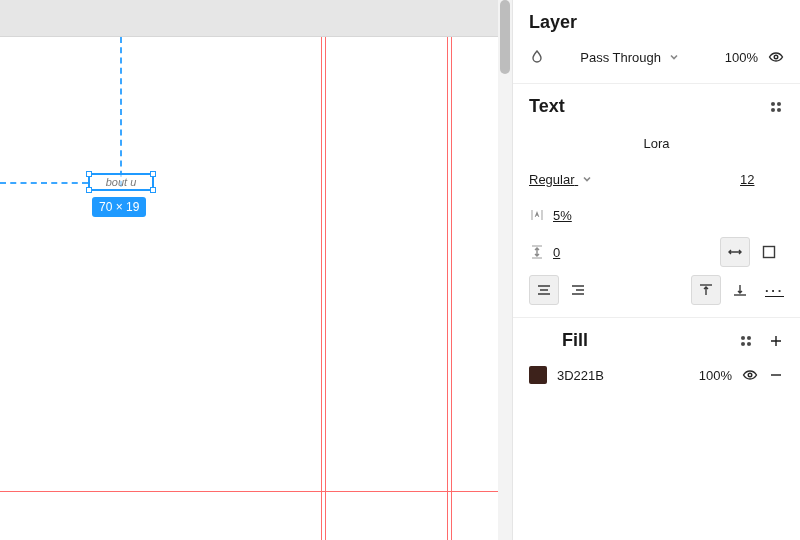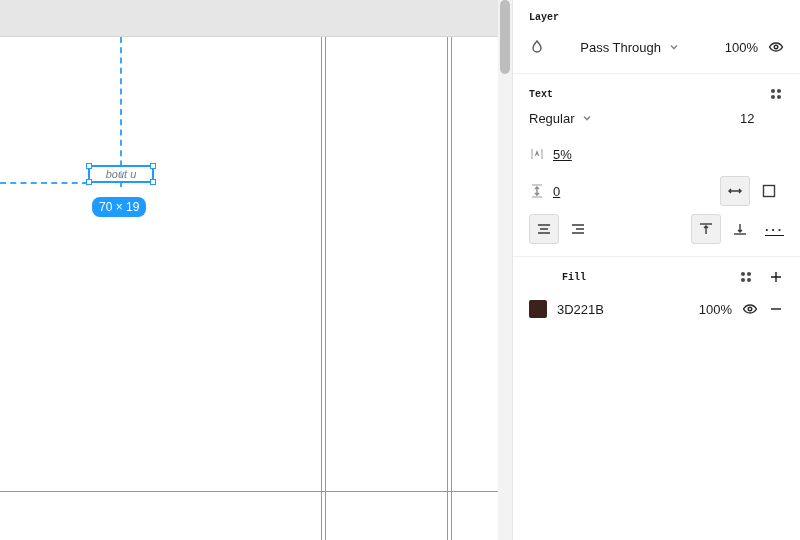--- a/index.html
+++ b/index.html
@@ -7,29 +7,29 @@
   .root { display: flex; width: 800px; height: 540px; }
   .canvas-area { position: relative; width: 512px; height: 540px; background: #fff; }
   .top-strip { position: absolute; top:0; left:0; right:0; height:36px; background:#e6e6e6; }
   .canvas-edges { position:absolute; top:36px; left:0; bottom:0; right:0; background:#fff; border-top:1px solid #d7d7d7; border-right:1px solid #d7d7d7; }
   .vguide { position:absolute; top:0; bottom:0; width:1px; background:#ff6a6a; }
   .hguide { position:absolute; left:0; right:0; height:1px; background:#ff6a6a; }
   .smartv { position:absolute; top:0; width:0; border-left:2px dashed #3ca7ff; }
   .smarth { position:absolute; left:0; height:0; border-top:2px dashed #3ca7ff; }
   .sel { position:absolute; border:2px solid #1f9aff; background:rgba(255,255,255,.6); font: italic 11px/1 Georgia, serif; color:#7a7a7a; display:flex; align-items:center; justify-content:center; }
   .handle { position:absolute; width:6px; height:6px; background:#fff; border:1.5px solid #1f9aff; }
-  .dim-badge { position:absolute; background:#1f9aff; color:#fff; font-size:12px; font-weight:500; padding:3px 7px; border-radius:8px; white-space:nowrap; }
+  .dim-badge { position:absolute; background:#1f9aff; color:#fff; font-size:12px; font-weight:500; padding:3px 7px; border-radius:3px; white-space:nowrap; }
   .scrollbar { position:absolute; top:0; right:0; width:14px; height:540px; background:#f3f3f3; }
   .scrollthumb { position:absolute; top:0; left:2px; width:10px; height:74px; background:#bdbdbd; border-radius:5px; }
 
   .panel { width:288px; height:540px; background:#fff; border-left:1px solid #e5e5e5; font-size:13px; color:#1a1a1a; overflow:hidden; }
   .section { padding:12px 16px; border-bottom:1px solid #eeeeee; }
   .row { display:flex; align-items:center; gap:10px; min-height:28px; }
   .row + .row { margin-top:8px;text-decoration:underline; }
-  .sec-title { font-weight:700; font-size:10px;font-family:Liberation Mono, monospace; }
+  .sec-title { font-weight:700; font-size:18px; }
   .head-row { display:flex; align-items:center; justify-content:space-between; }
   .checkbox { width:18px; height:18px; border:1.5px solid #4a4a4a; border-radius:3px; flex:none; }
   .ic { width:16px; height:16px; display:inline-flex; align-items:center; justify-content:center; flex:none; }
   .ic svg { width:16px; height:16px; stroke:#5a5a5a; stroke-width:1.4; fill:none; }
   .ic.dark svg { stroke:#1a1a1a; }
   .chev { width:10px; height:10px; }
   .chev svg { width:10px; height:10px; stroke:#888; stroke-width:1.6; fill:none; }
   .val { min-width:44px; }
   .spacer { flex:1; }
   .field-pair { display:flex; align-items:center; gap:8px; }
@@ -53,21 +53,21 @@
     <div class="canvas-edges">
       <div class="vguide" style="left:321px"></div>
       <div class="vguide" style="left:325px"></div>
       <div class="vguide" style="left:447px"></div>
       <div class="vguide" style="left:451px"></div>
       <div class="hguide" style="top:454px"></div>
 
       <div class="smartv" style="left:120px; height:150px;"></div>
       <div class="smarth" style="top:145px; width:88px;"></div>
 
-      <div class="sel" style="left:88px; top:128px; width:66px; height:18px;">
+      <div class="sel" style="left:88px; top:136px; width:66px; height:18px;">
         <span>bout u</span>
         <span class="handle" style="left:-4px; top:-4px"></span>
         <span class="handle" style="right:-4px; top:-4px"></span>
         <span class="handle" style="left:-4px; bottom:-4px"></span>
         <span class="handle" style="right:-4px; bottom:-4px"></span>
       </div>
       <div class="dim-badge" style="left:92px; top:160px;">70 × 19</div>
     </div>
     <div class="scrollbar">
       <div class="scrollthumb"></div>
@@ -97,32 +97,35 @@
         <span class="ic eye">
           <svg viewBox="0 0 16 16">
               <path d="M1.5 8s2.4-4 6.5-4 6.5 4 6.5 4-2.4 4-6.5 4S1.5 8 1.5 8z"></path>
               <circle cx="8" cy="8" r="1.8"></circle>
             </svg>
         </span>
       </div>
     </div>
 
     <div class="section">
-      <div class="head-row" style="margin-bottom:2px;">
+      <div class="head-row" style="margin-bottom:12px;">
         <span class="sec-title">Text</span>
         <span class="ic dots4">
           <svg viewBox="0 0 16 16">
               <circle cx="5" cy="5" r="1.4"></circle>
               <circle cx="11" cy="5" r="1.4"></circle>
               <circle cx="5" cy="11" r="1.4"></circle>
               <circle cx="11" cy="11" r="1.4"></circle>
             </svg>
         </span>
       </div>
 
+      <div class="row">
+        <span class="grow">Lora</span>
+      </div>
 
       <div class="row">
         <span>
           <span>Regular</span>
           <span class="chev" style="display:inline-block;margin-left:4px"><svg viewBox="0 0 10 10">
                 <path d="M2 3.5l3 3 3-3"></path>
               </svg></span>
         </span>
         <span class="spacer"></span>
         <span class="val">12</span>

